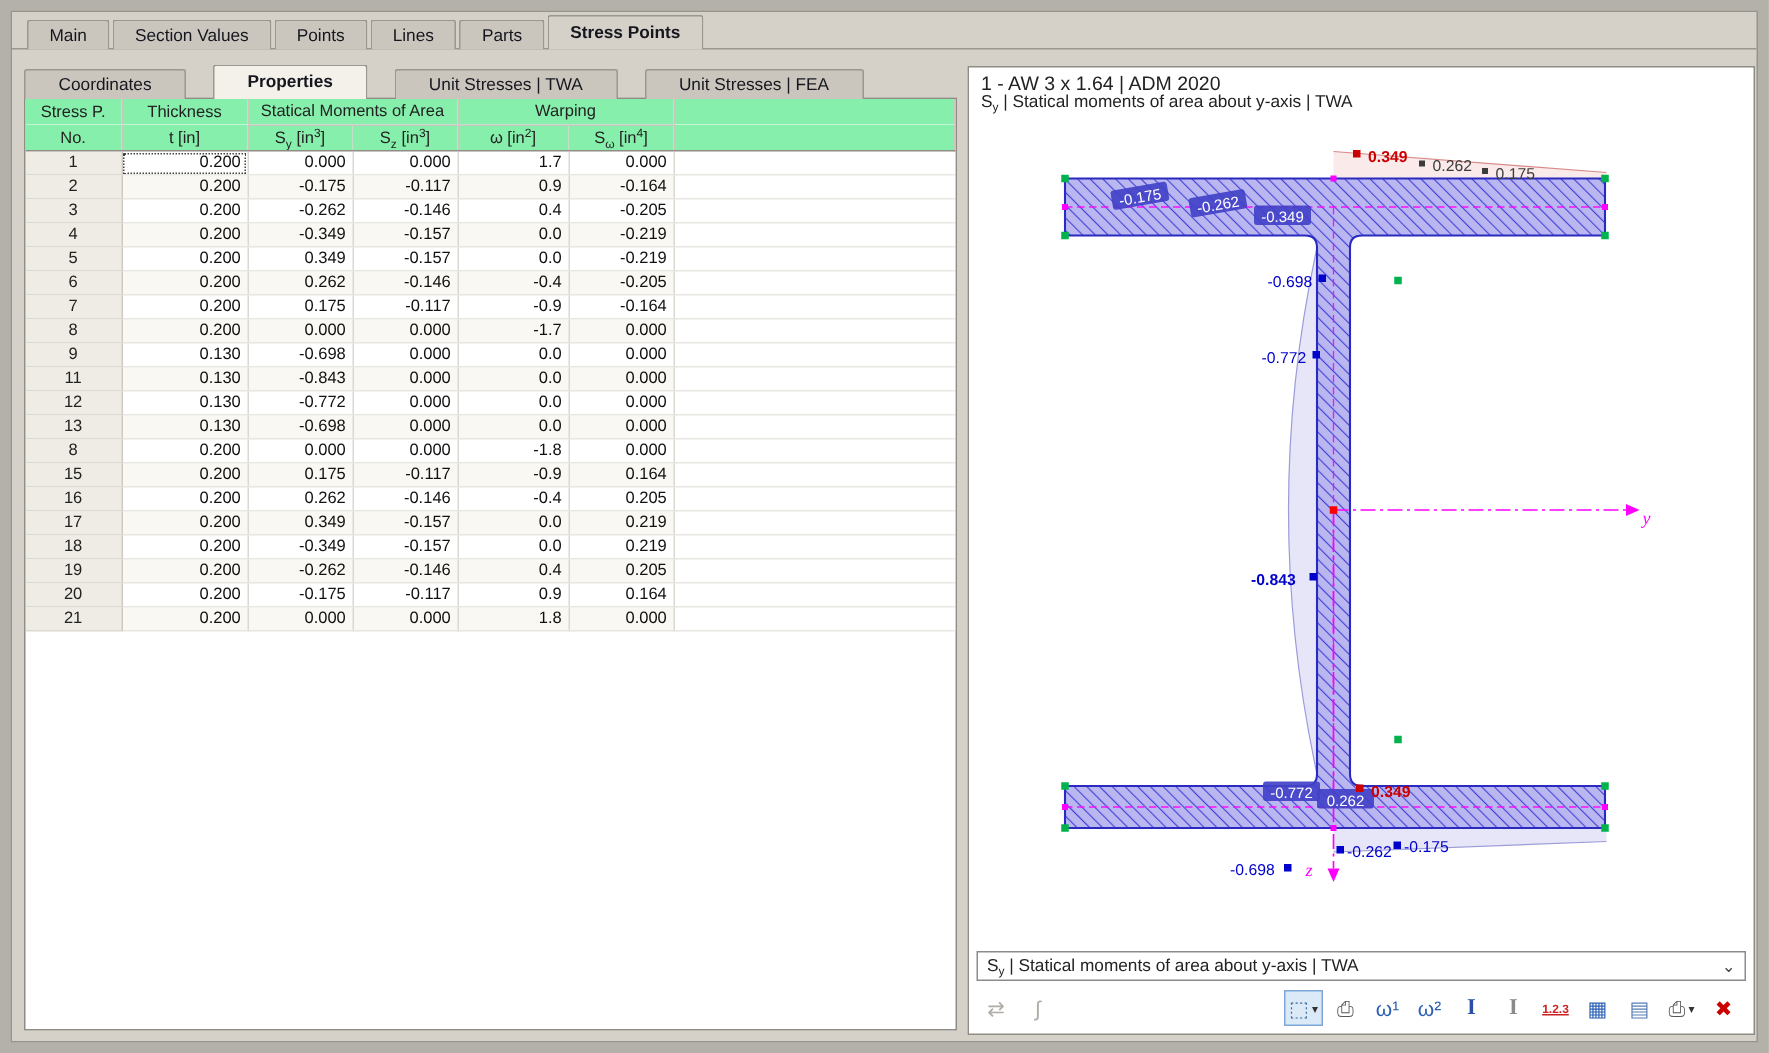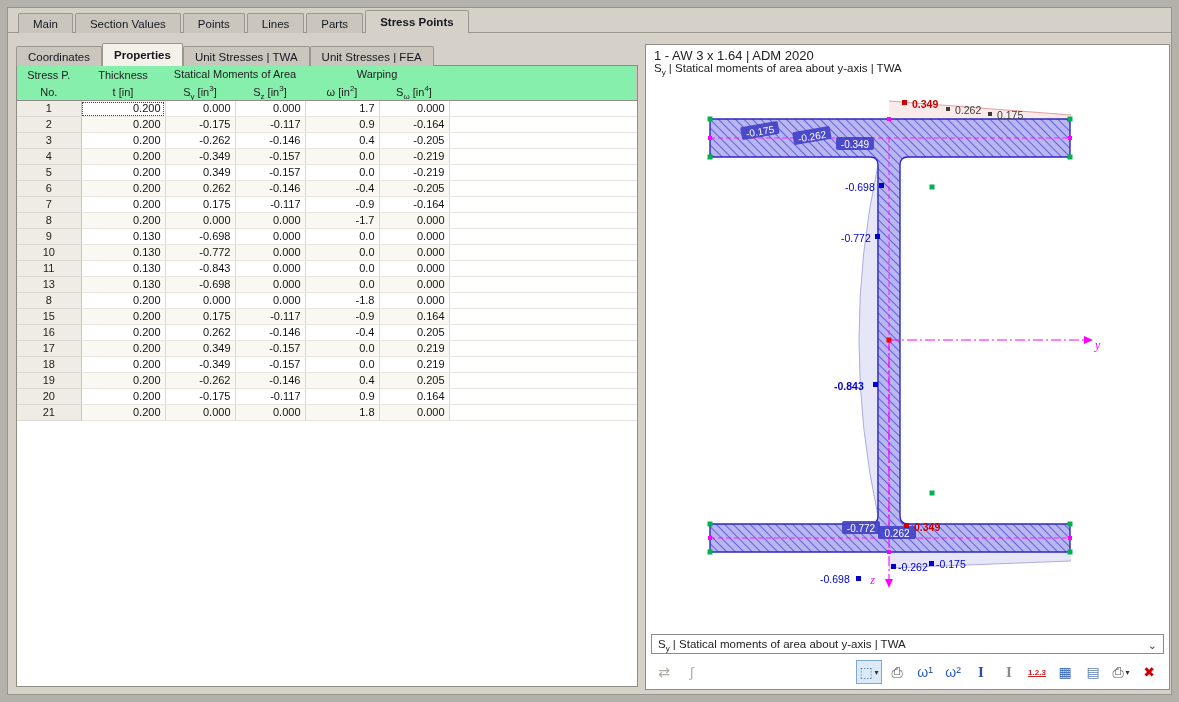--- a/index.html
+++ b/index.html
@@ -6,22 +6,22 @@
   html,body{width:1179px;height:702px;overflow:hidden;font-family:"Liberation Sans",sans-serif;background:#b4b1aa}
   .app{position:absolute;left:7px;top:7px;width:1165px;height:688px;background:#d5d1c9;border:1px solid #97948e}
   
   .main-tabs{position:absolute;left:10px;top:2px;height:23px;display:flex;align-items:flex-end;z-index:2}
   .tabline{position:absolute;left:0;top:24px;width:100%;height:1px;background:#9a978f}
   .mtab{height:20px;line-height:20px;padding:0 14px;font-size:11.5px;color:#16161e;background:#cac6be;
         border:1px solid #9a978f;border-bottom:none;margin-right:2px;border-radius:2px 2px 0 0;cursor:default}
   .mtab.active{background:#d5d1c9;height:23px;line-height:22px;font-weight:bold;position:relative;z-index:3}
   
   .sub-tabs{position:absolute;left:8px;top:35px;height:23px;display:flex;align-items:flex-end;z-index:4}
-  .stab{height:20px;line-height:20px;padding:0 11px;font-size:11.5px;color:#16161e;background:#cac6be;
-        border:1px solid #9a978f;border-bottom:none;margin-right:0;border-radius:2px 2px 0 0;cursor:default}
+  .stab{height:20px;line-height:20px;padding:0 22px;font-size:11.5px;color:#16161e;background:#cac6be;
+        border:1px solid #9a978f;border-bottom:none;margin-right:18px;border-radius:2px 2px 0 0;cursor:default}
   .stab.active{background:#f4f1ea;height:23px;line-height:22px;font-weight:bold;position:relative;z-index:5}
   
   .left-pane{position:absolute;left:8px;top:57px;width:622px;height:622px;background:#fff;border:1px solid #8f8c86;overflow:hidden}
   table{border-collapse:collapse;table-layout:fixed;width:620px}
   thead th{background:#86efac;font-weight:normal;font-size:11px;color:#222;height:17px;text-align:center;
            border-right:1px solid #cbc7bf;vertical-align:middle;white-space:nowrap;overflow:hidden}
   thead tr.r1 th{border-bottom:1px solid #cbc7bf}
   thead tr.r1 th.nb{border-bottom:none}
   thead tr.r2 th{border-bottom:1px solid #8f8c86}
   thead th sub{font-size:8px}
@@ -185,32 +185,32 @@
           <tr>
             <td class="no-cell">9</td>
             <td class="">0.130</td>
             <td class="">-0.698</td>
             <td class="">0.000</td>
             <td class="">0.0</td>
             <td class="">0.000</td>
             <td class="filler-cell"></td>
           </tr>
           <tr>
-            <td class="no-cell">10</td>
-            <td class="">0.130</td>
-            <td class="">-0.772</td>
-            <td class="">0.000</td>
-            <td class="">0.0</td>
-            <td class="">0.000</td>
-            <td class="filler-cell"></td>
-          </tr>
-          <tr>
             <td class="no-cell">11</td>
             <td class="">0.130</td>
             <td class="">-0.843</td>
+            <td class="">0.000</td>
+            <td class="">0.0</td>
+            <td class="">0.000</td>
+            <td class="filler-cell"></td>
+          </tr>
+          <tr>
+            <td class="no-cell">12</td>
+            <td class="">0.130</td>
+            <td class="">-0.772</td>
             <td class="">0.000</td>
             <td class="">0.0</td>
             <td class="">0.000</td>
             <td class="filler-cell"></td>
           </tr>
           <tr>
             <td class="no-cell">13</td>
             <td class="">0.130</td>
             <td class="">-0.698</td>
             <td class="">0.000</td>

